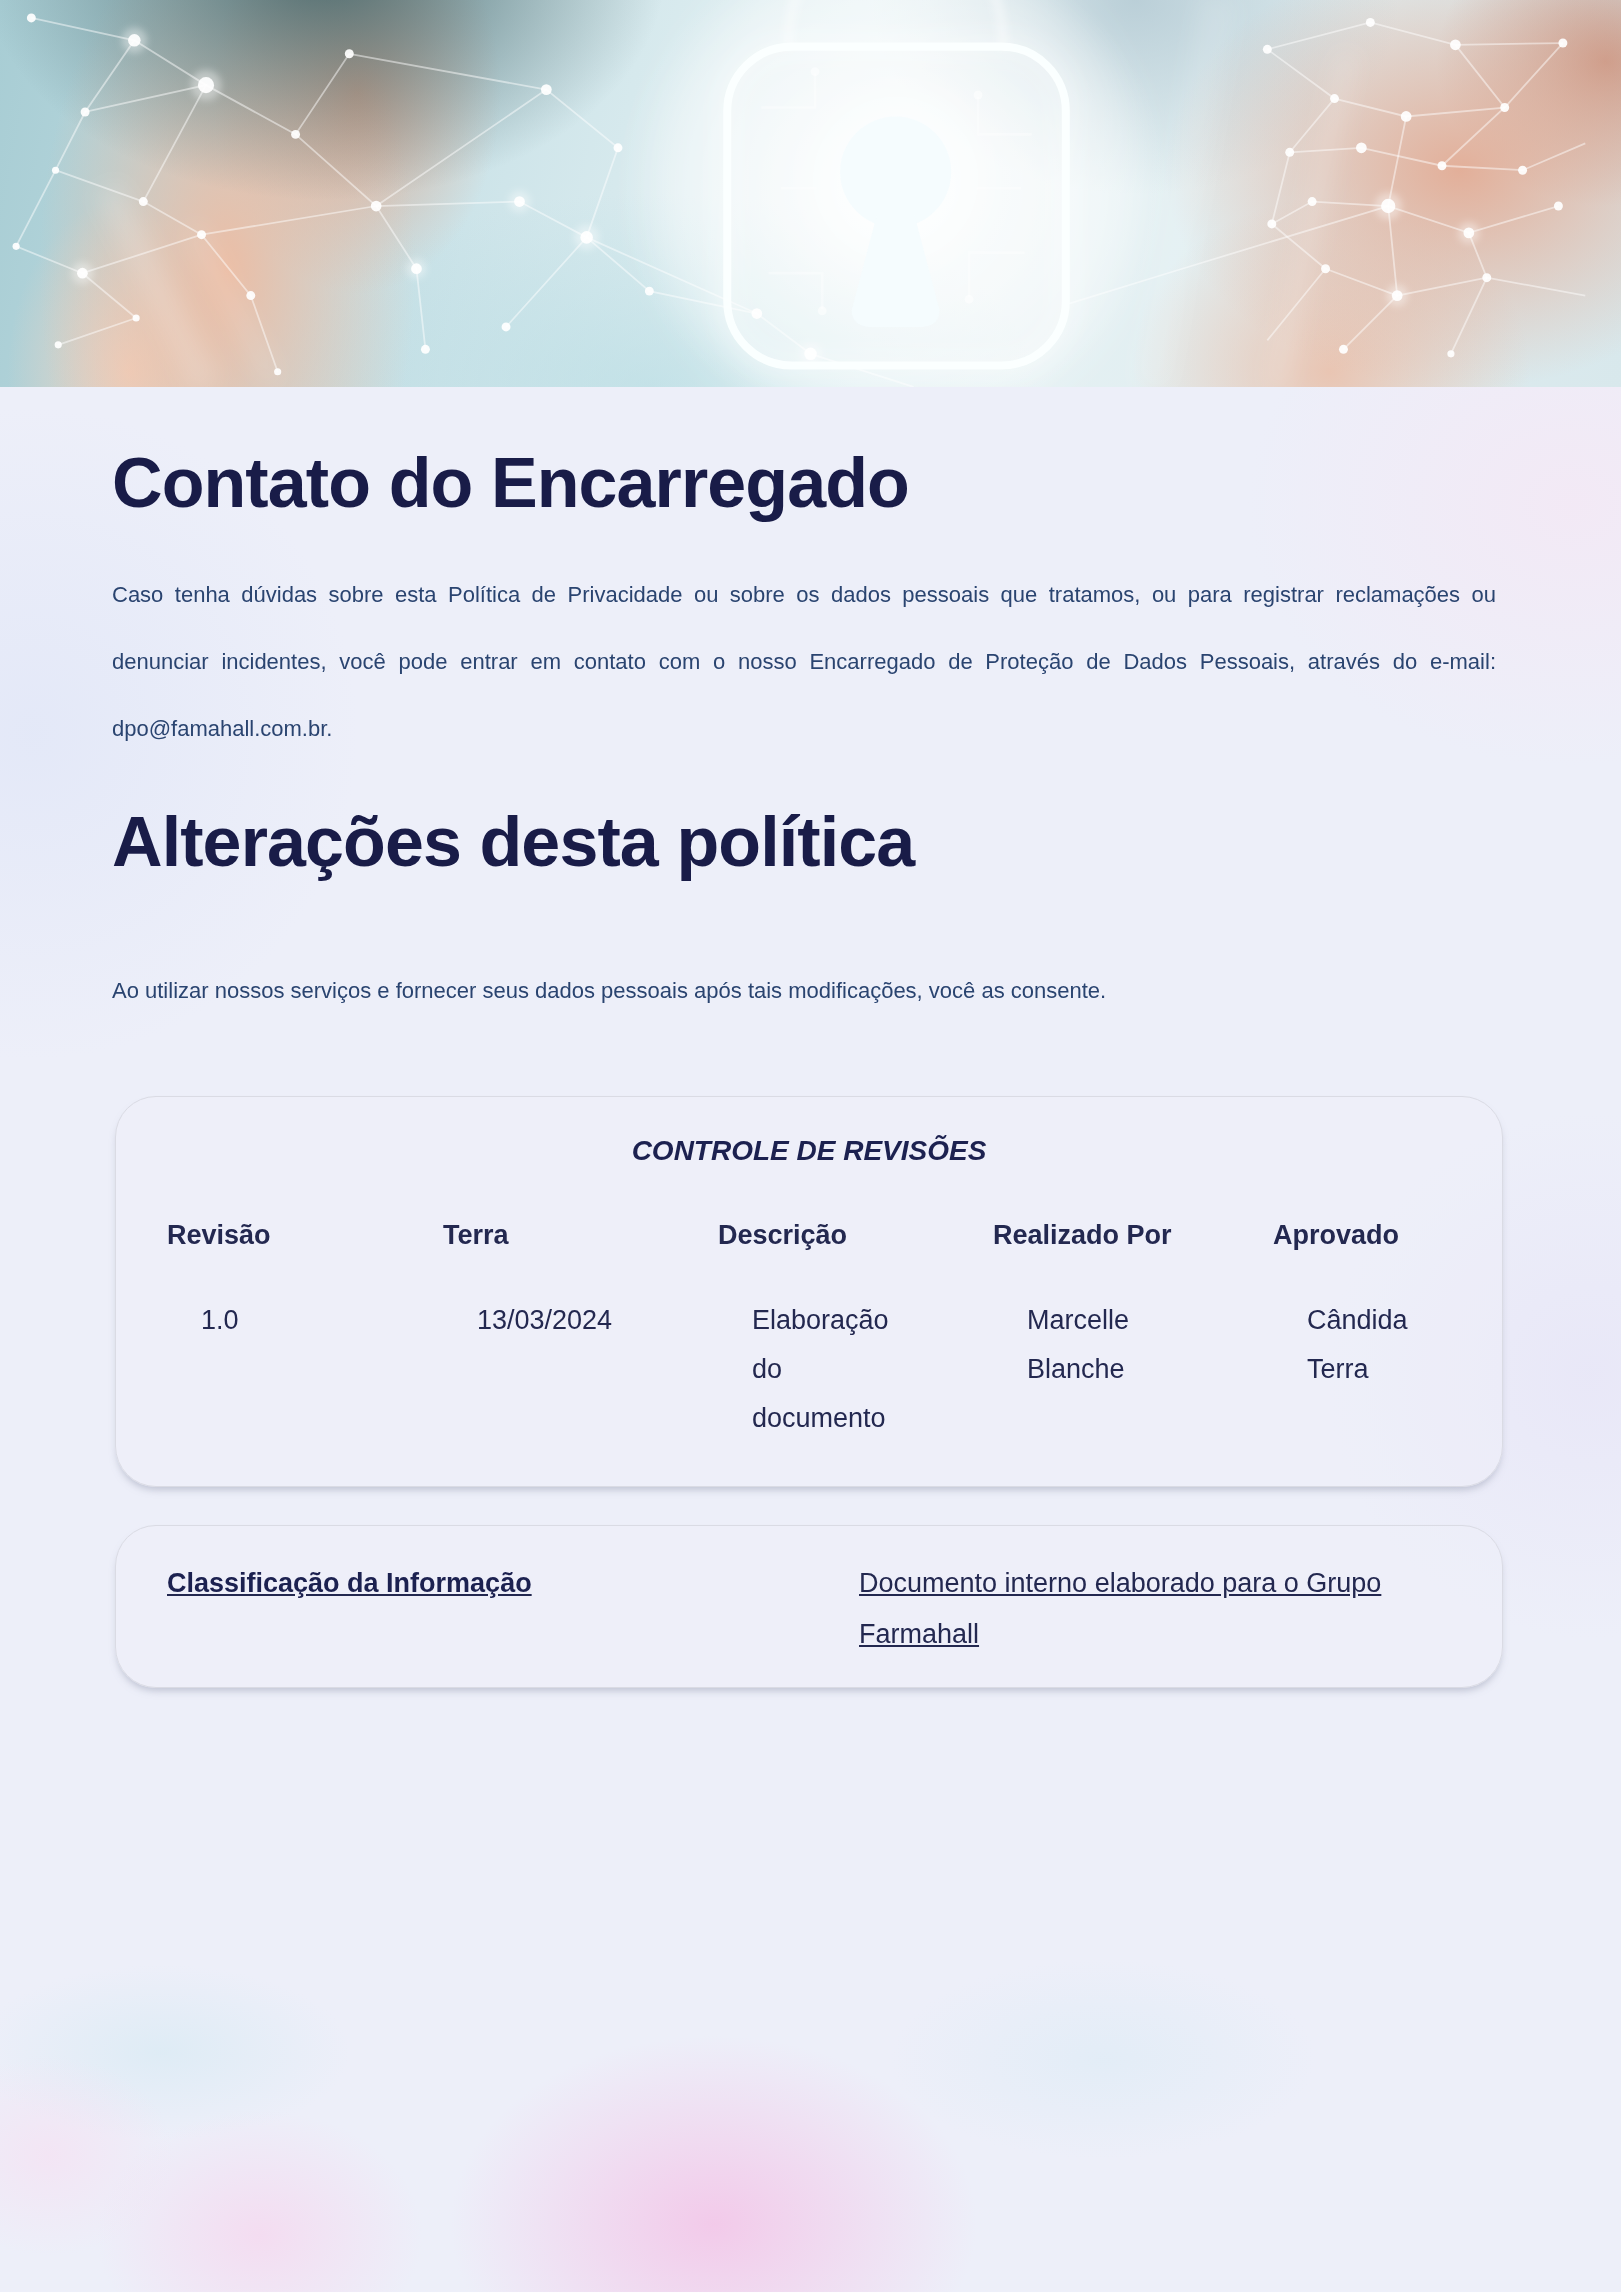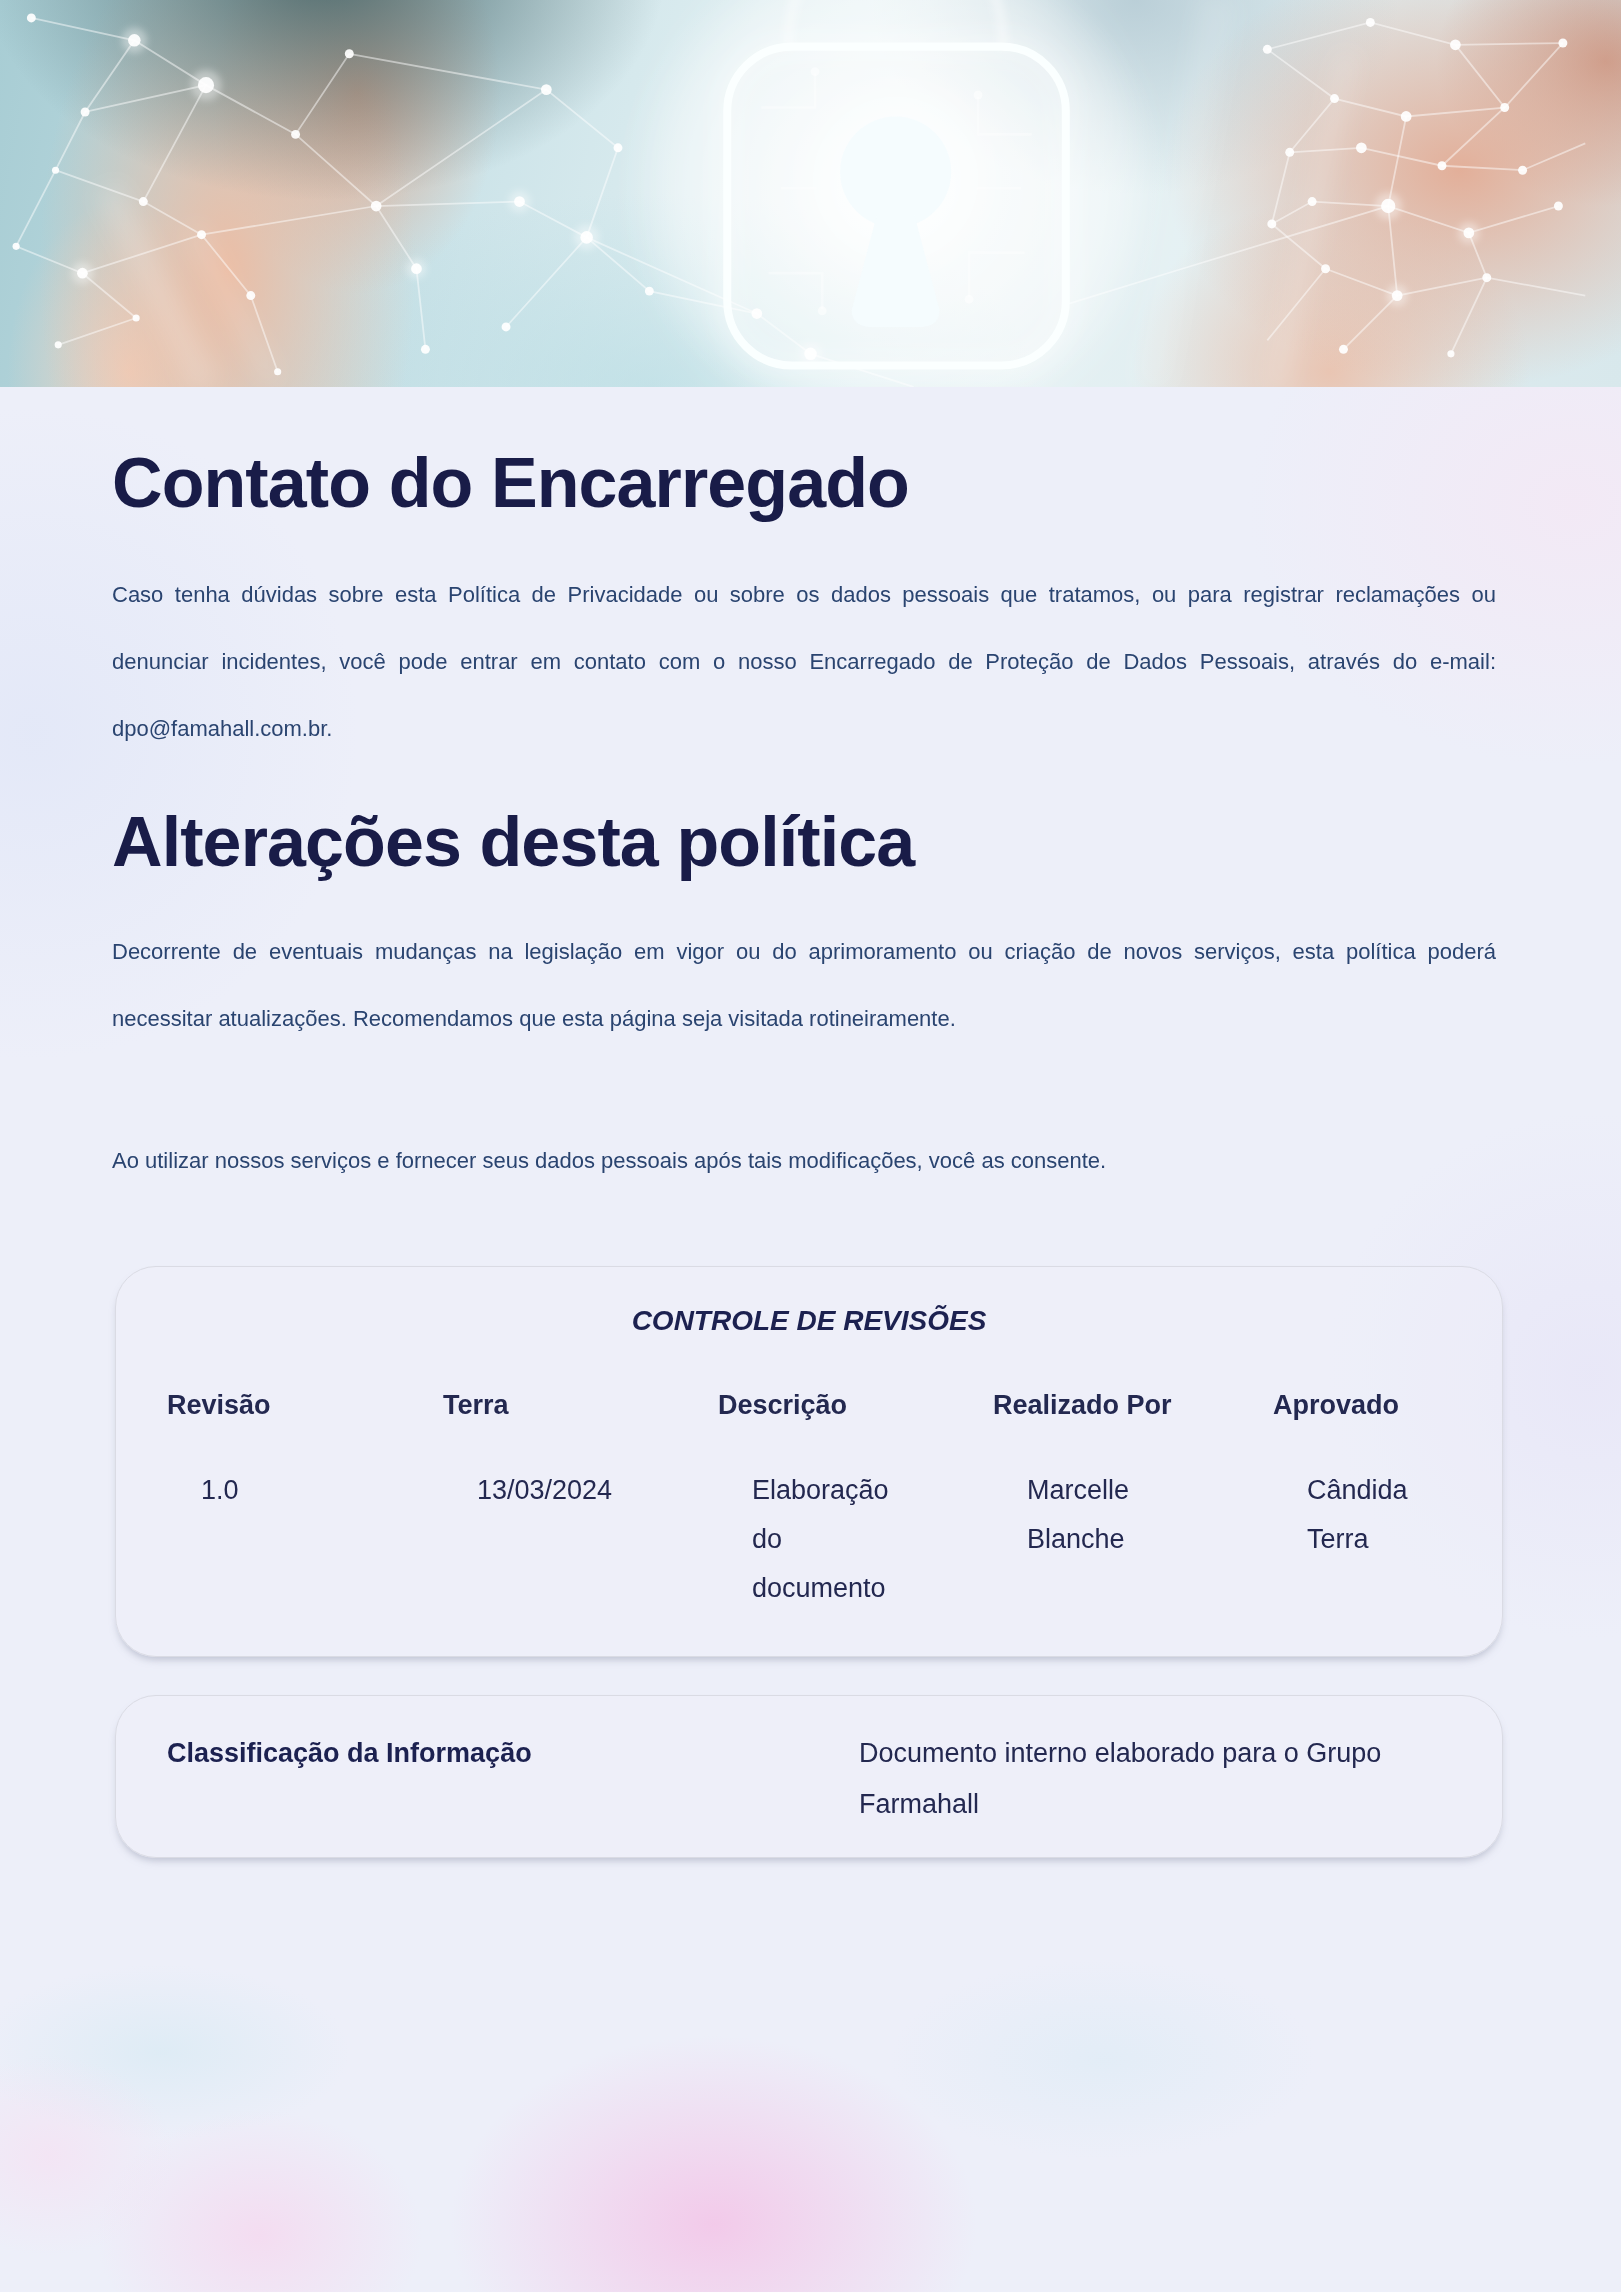--- a/index.html
+++ b/index.html
@@ -84,20 +84,21 @@
   }
   .rev-head { font-weight:bold; font-size:27px; line-height:36px; }
   .rev-cell { font-size:27px; line-height:49px; padding-top:43px; padding-right:76px;margin-left:34px; }
   .rev-cell.last { padding-right:0; }
 
   .class-box {
     margin-top:38px;
     padding:32px 45px 27px 51px;
     display:grid;
     grid-template-columns:692px 1fr;
+    text-decoration:underline;
   }
   .class-label { font-weight:bold; font-size:27px; line-height:51px; color:#1c2150; }
   .class-value { font-size:27px; line-height:51px; color:#232850; }
 </style>
 </head>
 <body>
 
 <div class="page">
 
   <div class="banner">
@@ -237,21 +238,20 @@
 
   <main class="content">
 
     <section>
       <h1 class="sec-title first">Contato do Encarregado</h1>
       <p class="body-par par-a">Caso tenha dúvidas sobre esta Política de Privacidade ou sobre os dados pessoais que tratamos, ou para registrar reclamações ou denunciar incidentes, você pode entrar em contato com o nosso Encarregado de Proteção de Dados Pessoais, através do e-mail: dpo@famahall.com.br.</p>
     </section>
 
     <section>
       <h1 class="sec-title second">Alterações desta política</h1>
-      <p class="body-par par-c">Decorrente de eventuais mudanças na legislação em vigor ou do aprimoramento ou criação de novos serviços, esta política poderá necessitar atualizações. Recomendamos que esta página seja visitada rotineiramente.</p>
       <p class="body-par par-d no-just">Ao utilizar nossos serviços e fornecer seus dados pessoais após tais modificações, você as consente.</p>
     </section>
 
   </main>
 
   <div class="round-box rev-box">
     <div class="rev-title">CONTROLE DE REVISÕES</div>
     <div class="rev-grid">
       <div class="rev-head">Revisão</div>
       <div class="rev-head">Terra</div>

